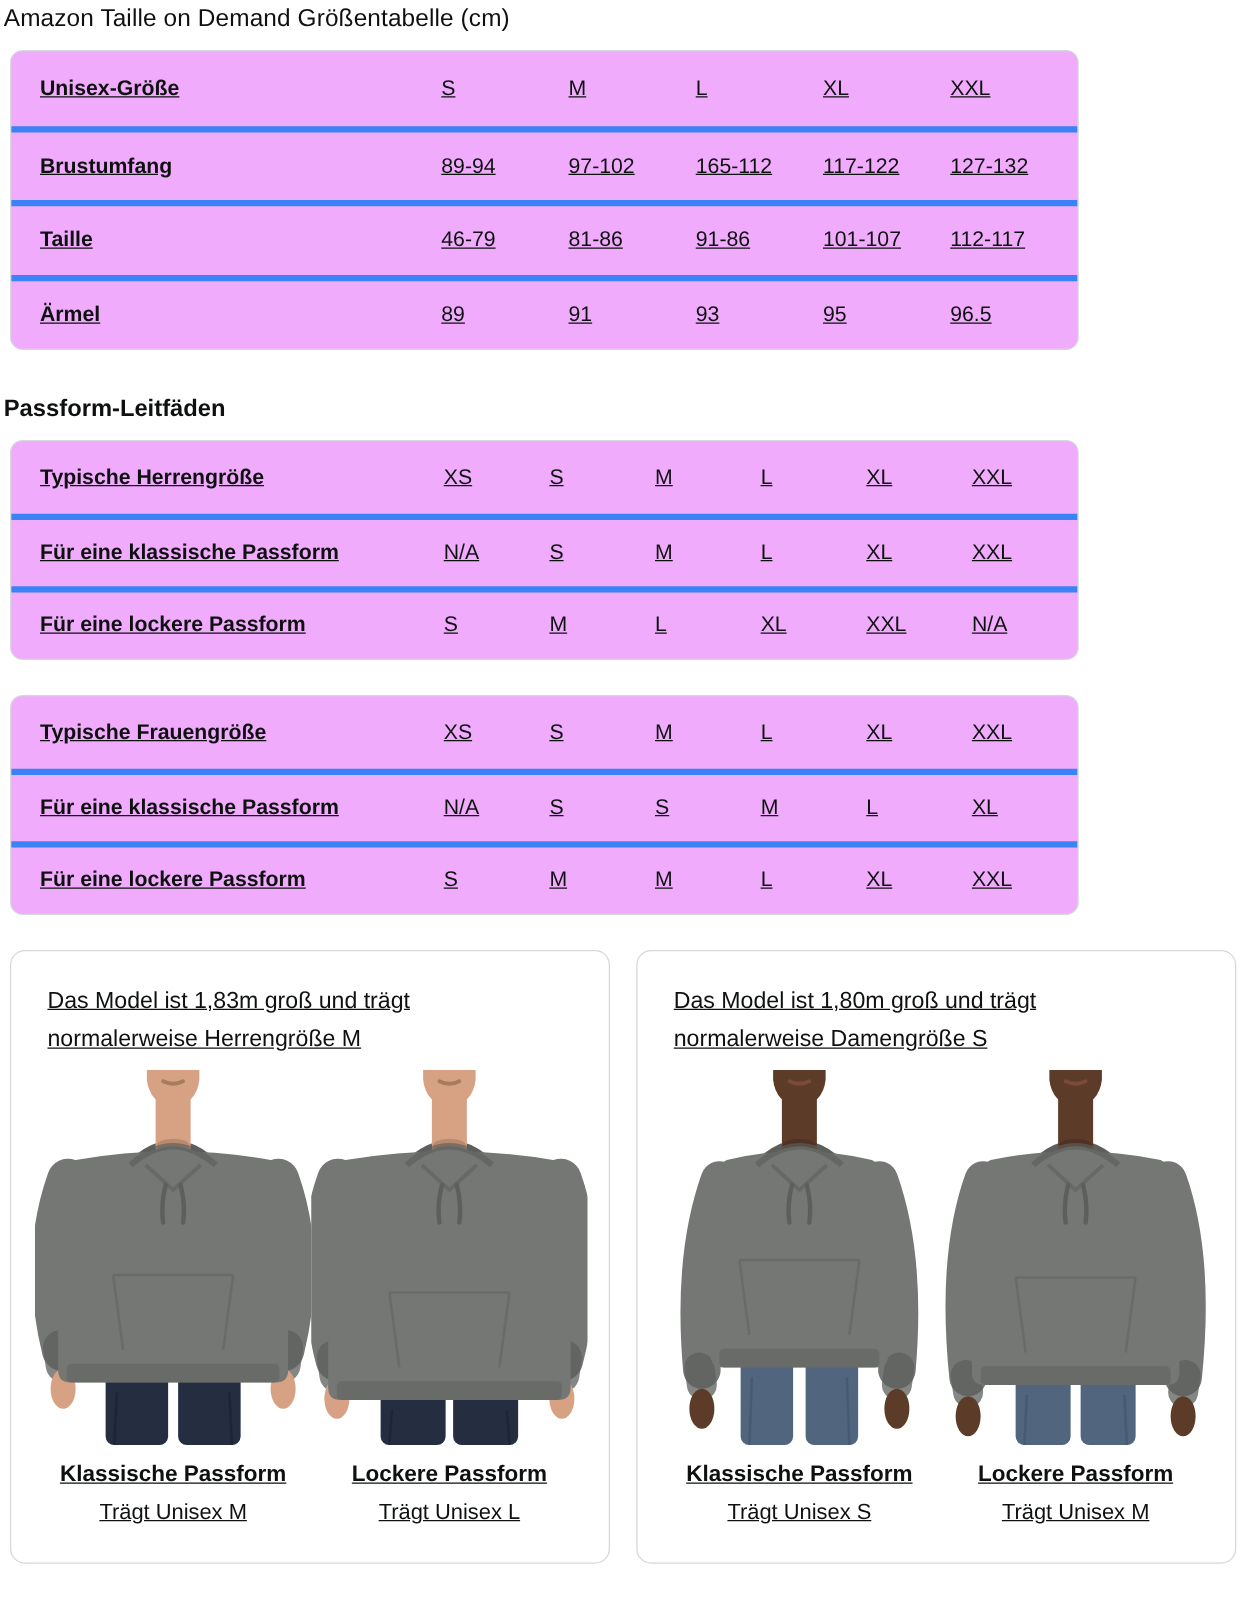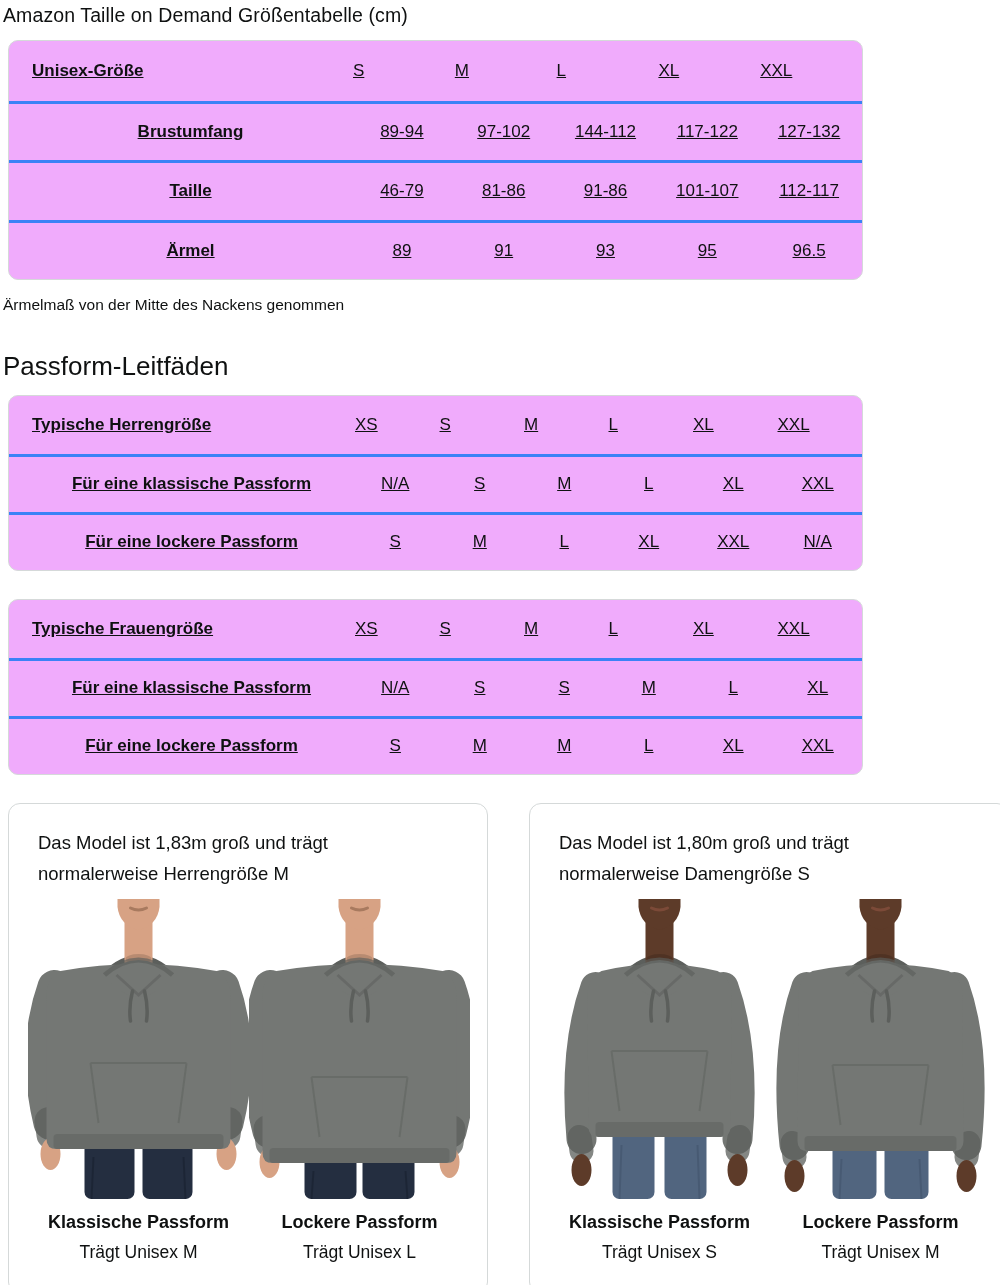--- a/index.html
+++ b/index.html
@@ -9,31 +9,31 @@
     font-family:"Liberation Sans", sans-serif; color:#0F1111;
     overflow:hidden;
   }
   .page { padding:2px 0 0 3px; }
   h1.title { font-size:19.5px; font-weight:400; margin:0; padding:2px 0 0 0; letter-spacing:0.1px; }
   .tbl {
     width:855px; margin:13px 0 0 5px;
     border:1px solid #D5D9D9; border-radius:10px; overflow:hidden; background:#f0abfc;text-decoration:underline;
   }
   .row { display:grid; align-items:center; }
-  .row + .row { border-top:3px solid #3b82f6;text-align:center; }
+  .row + .row { border-top:5px solid #3b82f6; }
   .r60 .row { height:59.5px; }
   .r58 .row { height:58px; }
   .cols5 { grid-template-columns:344px repeat(5,1fr); }
   .cols6 { grid-template-columns:346px repeat(6,1fr); }
   .cell { font-size:17px; line-height:1.2; padding-right:4px; }
   .cell.label { font-weight:bold; padding-left:23px; }
   .footnote { font-size:15.5px; margin:16px 0 0 0; color:#0F1111; }
-  h2.subhead { font-size:26px; font-weight:400; margin:37px 0 0 0; }
+  h2.subhead { font-size:19px; font-weight:700; margin:37px 0 0 0; }
   .gap-between-fit { margin-top:28px; }
-  .cards { display:flex; gap:41px; margin:28px 0 0 5px; }
+  .cards { display:flex; gap:21px; margin:28px 0 0 5px;text-decoration:underline; }
   .card {
     width:480px; height:491px; border:1px solid #D5D9D9; border-radius:12px;
     background:#fff; padding:22px 19px 14px 19px;
   }
   .desc { font-size:18.5px; line-height:31px; margin:1px 0 0 10px; width:392px; }
   .figures { display:flex; margin-top:10px; }
   .figure { width:221px; text-align:center; }
   .figure svg { width:221px; height:300px; display:block; }
   .cap-bold { font-size:18px; font-weight:bold; margin-top:13px; }
   .cap-sub  { font-size:17.5px; margin-top:9px; }
@@ -51,21 +51,21 @@
         <div class="cell">S</div>
         <div class="cell">M</div>
         <div class="cell">L</div>
         <div class="cell">XL</div>
         <div class="cell">XXL</div>
       </div>
       <div class="row cols5">
         <div class="cell label">Brustumfang</div>
         <div class="cell">89-94</div>
         <div class="cell">97-102</div>
-        <div class="cell">144-112</div>
+        <div class="cell">165-112</div>
         <div class="cell">117-122</div>
         <div class="cell">127-132</div>
       </div>
       <div class="row cols5">
         <div class="cell label">Taille</div>
         <div class="cell">46-79</div>
         <div class="cell">81-86</div>
         <div class="cell">91-86</div>
         <div class="cell">101-107</div>
         <div class="cell">112-117</div>
@@ -73,21 +73,20 @@
       <div class="row cols5">
         <div class="cell label">Ärmel</div>
         <div class="cell">89</div>
         <div class="cell">91</div>
         <div class="cell">93</div>
         <div class="cell">95</div>
         <div class="cell">96.5</div>
       </div>
     </div>
 
-  <p class="footnote">Ärmelmaß von der Mitte des Nackens genommen</p>
 
   <h2 class="subhead">Passform-Leitfäden</h2>
 
   <div class="tbl r58" id="fit-table-0">
       <div class="row cols6">
         <div class="cell label">Typische Herrengröße</div>
         <div class="cell">XS</div>
         <div class="cell">S</div>
         <div class="cell">M</div>
         <div class="cell">L</div>

